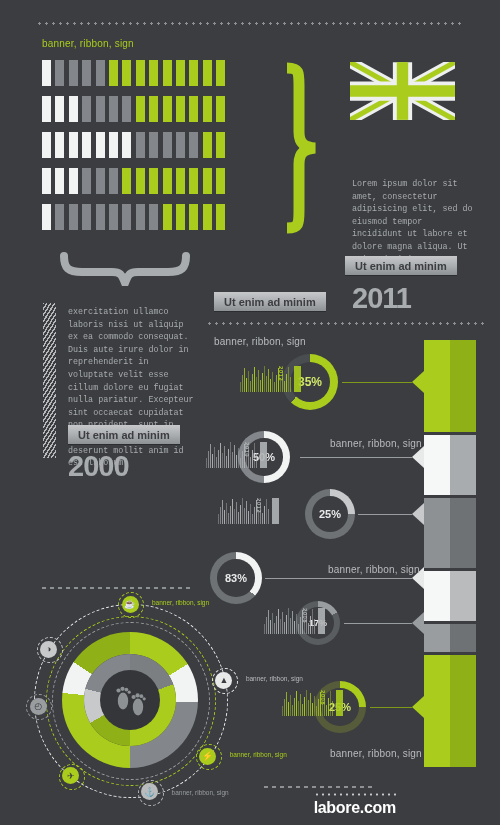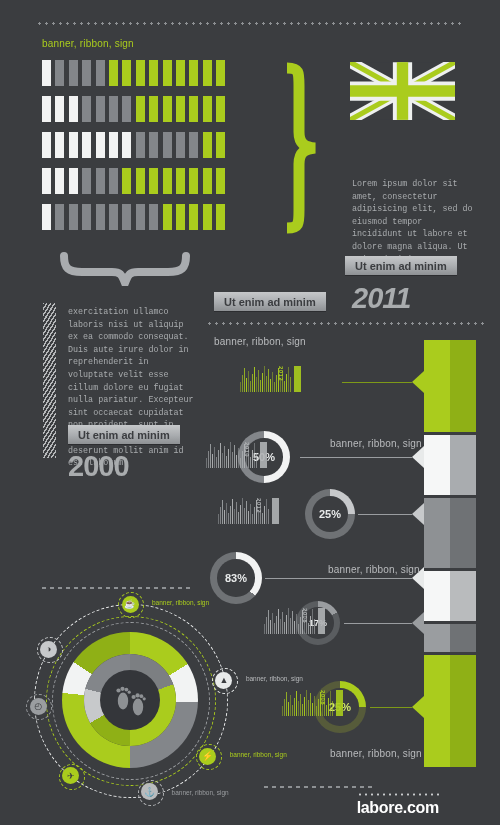--- a/index.html
+++ b/index.html
@@ -1,18 +1,18 @@
 <!DOCTYPE html>
 <html><head>
 <meta charset="utf-8">
 <style>
   html,body{margin:0;padding:0;background:#3b3d40;}
   body{width:500px;height:825px;position:relative;overflow:hidden;
        font-family:"Liberation Sans",sans-serif;color:#b9bbbd;}
-  .stage{position:absolute;inset:0;width:404px;height:825px;background:#3b3d40;padding-left:43px;}
+  .stage{position:absolute;inset:0;width:404px;height:825px;background:#3b3d40;}
 
   
   .abs{position:absolute;}
   .dotted-rule{position:absolute;height:3px;
        background-image:radial-gradient(circle, #8e9194 1.2px, rgba(0,0,0,0) 1.4px);
        background-size:7px 3px;background-repeat:repeat-x;}
   .dashed-rule{position:absolute;height:2px;
        background-image:linear-gradient(90deg,#8e9194 0 4px,rgba(0,0,0,0) 4px 8px);
        background-size:8px 2px;background-repeat:repeat-x;}
 
@@ -546,41 +546,45 @@
 
 
   <div class="abs body-txt" style="left:352px;top:178px;width:124px;">Lorem ipsum dolor sit amet, consectetur adipisicing elit, sed do eiusmod tempor incididunt ut labore et dolore magna aliqua. Ut enim ad minim</div>
 
   <svg class="abs" style="left:60px;top:252px;" width="130" height="34">
     <path d="M4 4 C4 16 8 20 22 20 L52 20 C62 20 62 24 65 31 C68 24 68 20 78 20 L108 20 C122 20 126 16 126 4" fill="none" stroke="#a9acaf" stroke-width="8" stroke-linecap="round"></path>
   </svg>
 
 
   <div class="ribbon" style="left:345px;top:256px;">Ut enim ad minim</div>
-  <div class="abs year" style="left:352px;top:282px;font-style:italic;">2011</div>
+  <div class="abs year" style="left:352px;top:282px;">2011</div>
 
   <div class="abs" style="left:43px;top:303px;width:13px;height:155px;
        background-image:repeating-linear-gradient(-58deg,#b6b8ba 0 1.4px,#3b3d40 1.4px 3.3px);"></div>
 
   <div class="abs body-txt" style="left:68px;top:306px;width:126px;">exercitation ullamco laboris nisi ut aliquip ex ea commodo consequat. Duis aute irure dolor in reprehenderit in voluptate velit esse cillum dolore eu fugiat nulla pariatur. Excepteur sint occaecat cupidatat non proident, sunt in culpa qui officia deserunt mollit anim id est laborum.</div>
 
   <div class="ribbon" style="left:68px;top:425px;">Ut enim ad minim</div>
 
   <div class="abs year" style="left:68px;top:450px;">2000</div>
 
 
   <div class="dashed-rule" style="left:42px;top:587px;width:152px;"></div>
 
   <div class="ribbon" style="left:214px;top:292px;">Ut enim ad minim</div>
 
   <div class="dotted-rule" style="left:206px;top:322px;width:278px;"></div>
 
   <div class="abs lbl-gray" style="left:214px;top:336px;">banner, ribbon, sign</div>
 
   <div class="abs" id="donuts" style="left:0;top:0;width:500px;height:825px;">
+      <div class="donut" style="left: 282px; top: 354px; width: 56px; height: 56px; background: conic-gradient(rgb(170, 204, 29) 0deg, rgb(170, 204, 29) 223.2deg, rgb(74, 77, 80) 223.2deg, rgb(74, 77, 80) 360deg);">
+        <div class="hole" style="left: 7.84px; top: 7.84px; width: 40.32px; height: 40.32px;"></div>
+        <span class="pct" style="color: rgb(210, 232, 106); font-size: 12px;">35%</span>
+      </div>
       <div class="barcode" style="left: 240px; top: 366px; height: 26px;">
         <span style="height: 10px; background: rgb(170, 204, 29); opacity: 0.45;"></span>
         <span style="height: 17px; background: rgb(170, 204, 29); opacity: 0.61;"></span>
         <span style="height: 24px; background: rgb(170, 204, 29); opacity: 0.77;"></span>
         <span style="height: 14px; background: rgb(170, 204, 29); opacity: 0.93;"></span>
         <span style="height: 21px; background: rgb(170, 204, 29); opacity: 0.45;"></span>
         <span style="height: 11px; background: rgb(170, 204, 29); opacity: 0.61;"></span>
         <span style="height: 18px; background: rgb(170, 204, 29); opacity: 0.77;"></span>
         <span style="height: 25px; background: rgb(170, 204, 29); opacity: 0.93;"></span>
         <span style="height: 15px; background: rgb(170, 204, 29); opacity: 0.45;"></span>

